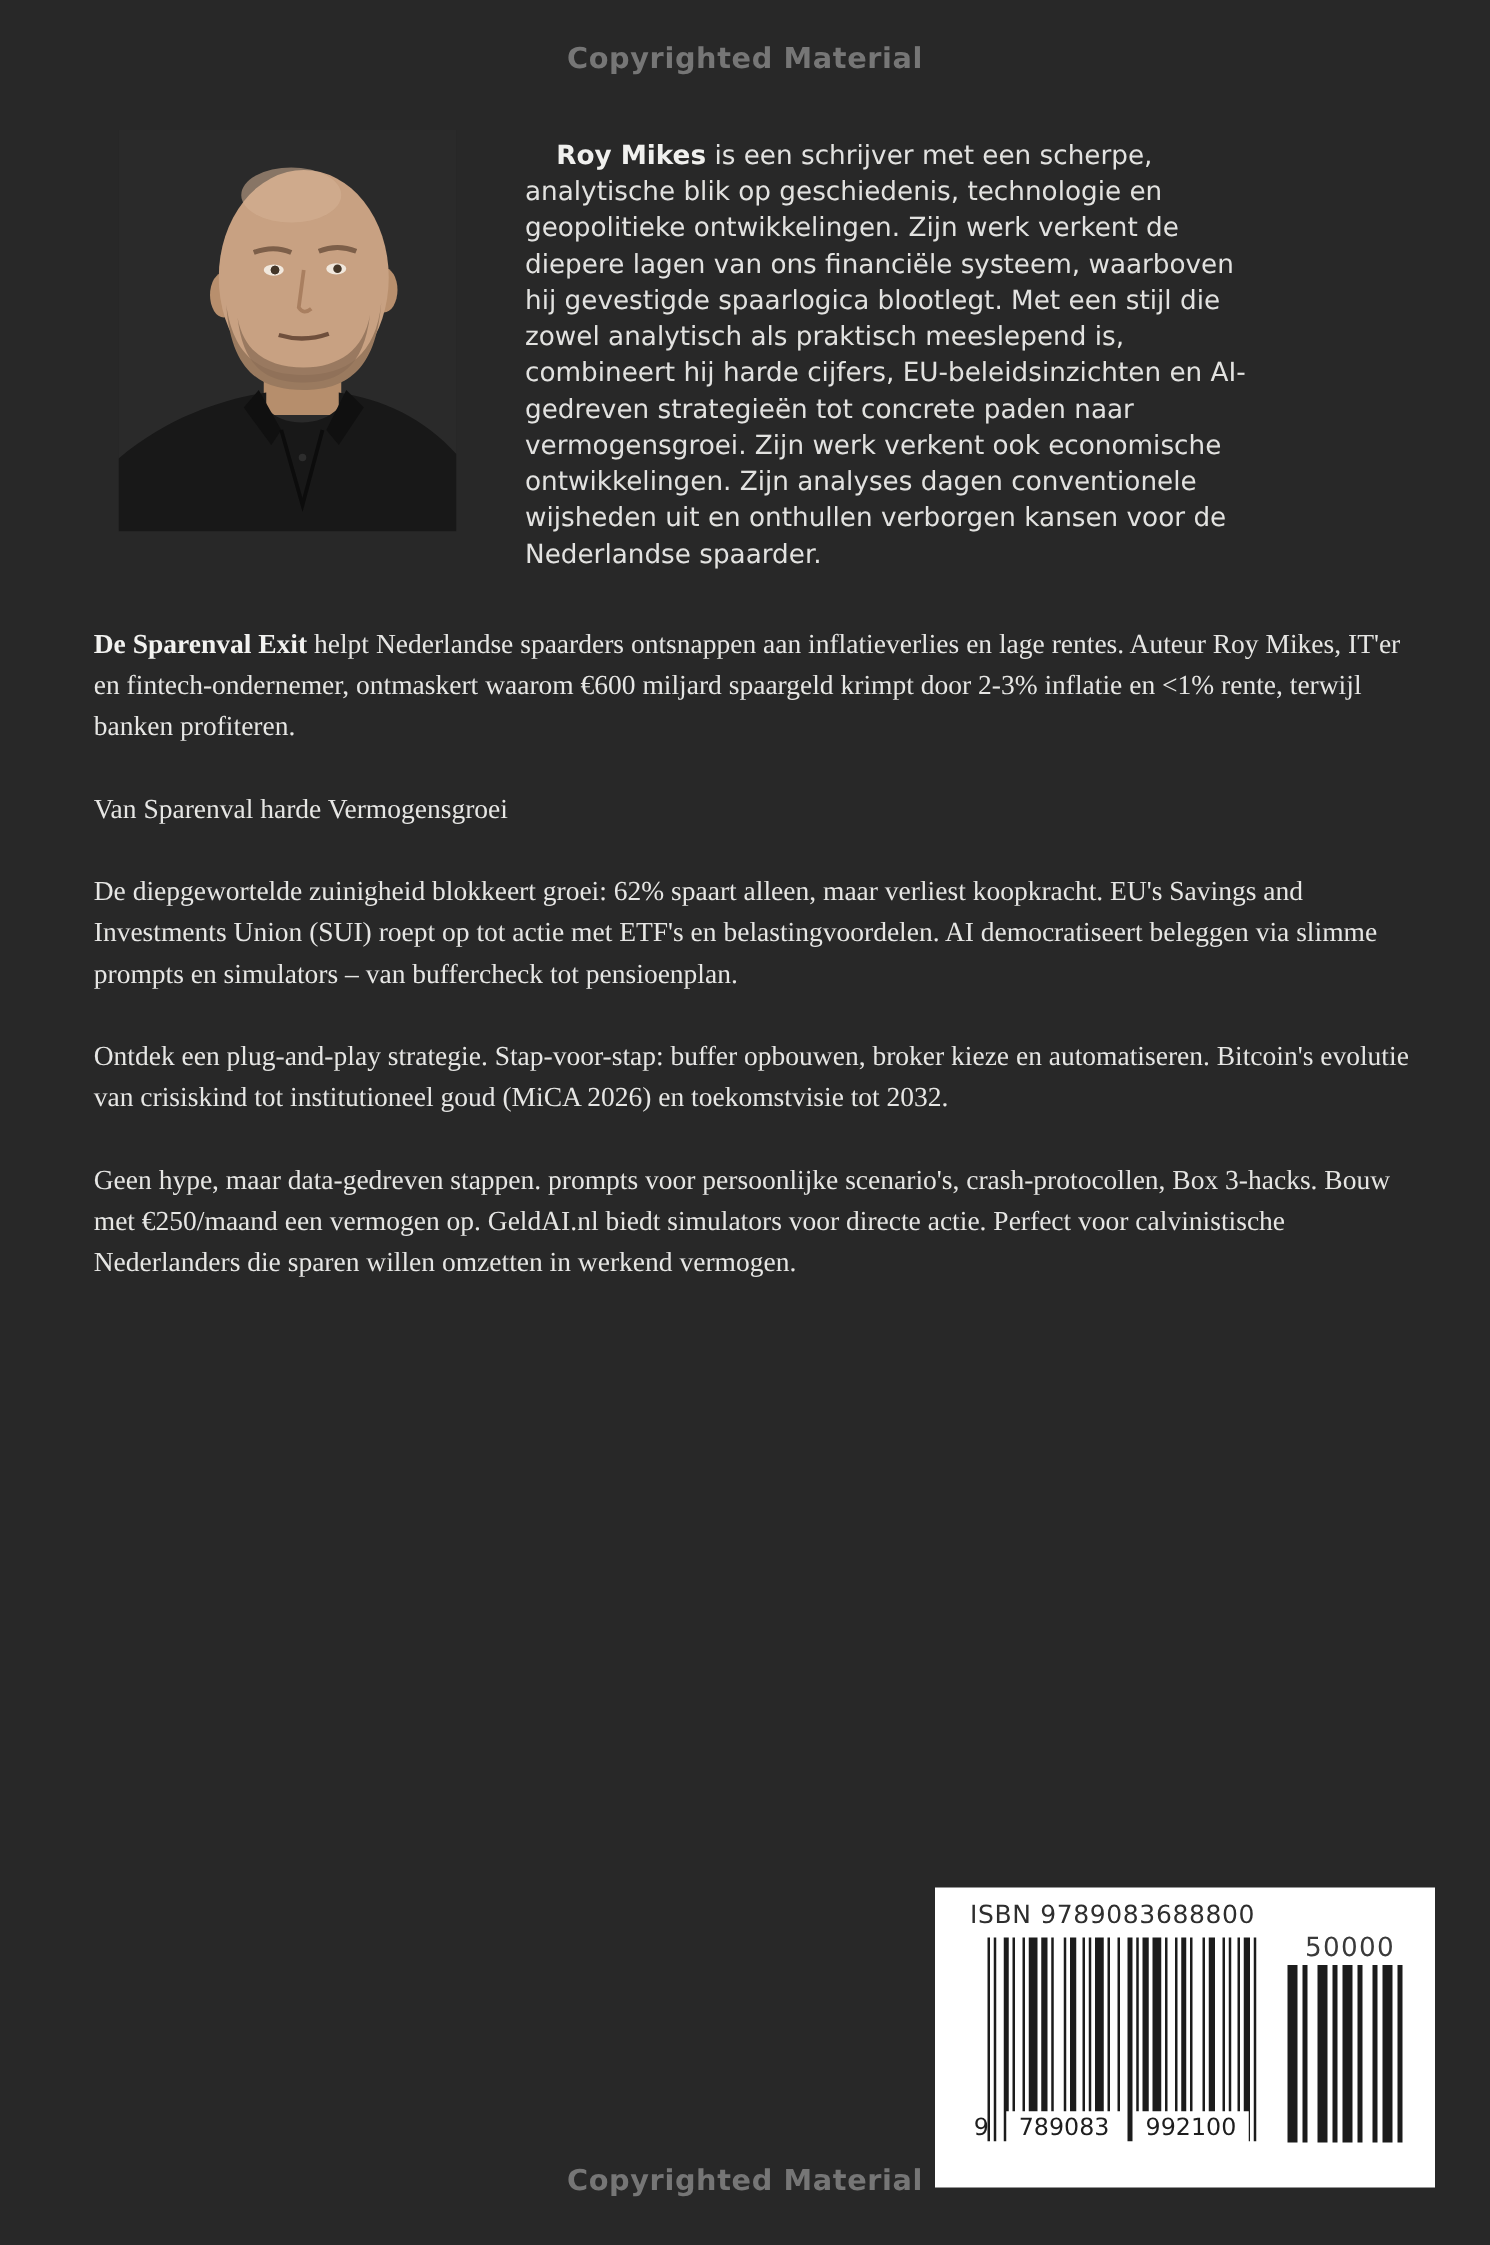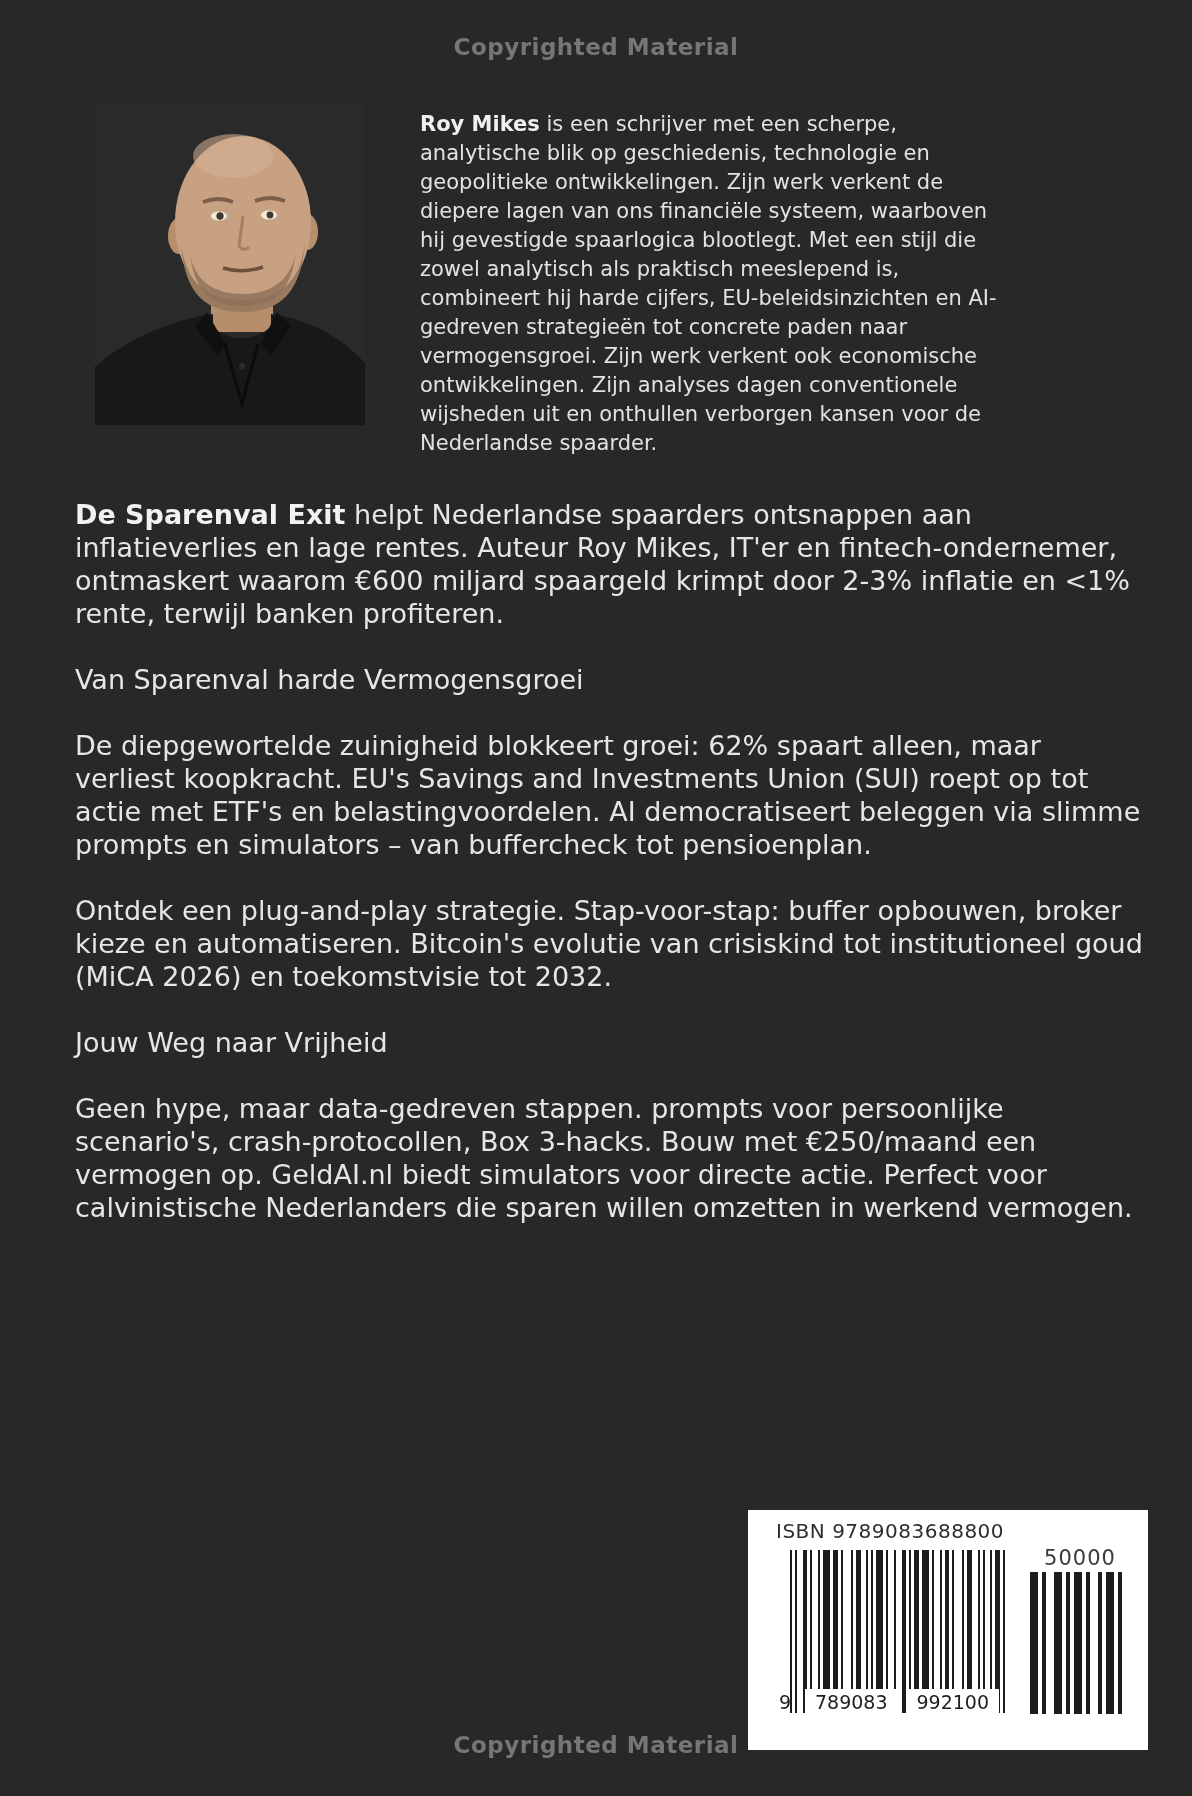--- a/index.html
+++ b/index.html
@@ -27,28 +27,29 @@
     width:270px;height:322px;
   }
   .author-bio{
     position:absolute;
     left:420px;top:110px;
     width:582px;
     color:#e2e2e0;
     font-size:21px;
     line-height:29px;
   }
-  .author-bio b{font-weight:700;color:#f0f0ee;}
+  .author-bio b{font-weight:700;color:#f0f0ee;margin-left:25px;}
   .description{
     position:absolute;
     left:75px;top:498px;
     width:1068px;
     color:#e6e6e4;
-    font-size:27px;
+    font-size:22px;
     line-height:33px;
+    font-family:Liberation Serif, serif;
   }
   .description p{margin:0 0 33px 0;}
   .description b{font-weight:700;color:#f2f2f0;}
   .barcode-box{
     position:absolute;
     left:748px;top:1510px;
     width:400px;height:240px;
     background:#ffffff;
     box-sizing:border-box;
   }
@@ -138,21 +139,20 @@
 
   <div class="author-bio">
     <b>Roy Mikes</b><span> is een schrijver met een scherpe, analytische blik op geschiedenis, technologie en geopolitieke ontwikkelingen. Zijn werk verkent de diepere lagen van ons financiële systeem, waarboven hij gevestigde spaarlogica blootlegt. Met een stijl die zowel analytisch als praktisch meeslepend is, combineert hij harde cijfers, EU-beleidsinzichten en AI-gedreven strategieën tot concrete paden naar vermogensgroei. Zijn werk verkent ook economische ontwikkelingen. Zijn analyses dagen conventionele wijsheden uit en onthullen verborgen kansen voor de Nederlandse spaarder.</span>
   </div>
 
   <div class="description">
     <p><b>De Sparenval Exit</b><span> helpt Nederlandse spaarders ontsnappen aan inflatieverlies en lage rentes. Auteur Roy Mikes, IT'er en fintech-ondernemer, ontmaskert waarom €600 miljard spaargeld krimpt door 2-3% inflatie en &lt;1% rente, terwijl banken profiteren.</span></p>
     <p>Van Sparenval harde Vermogensgroei</p>
     <p>De diepgewortelde zuinigheid blokkeert groei: 62% spaart alleen, maar verliest koopkracht. EU's Savings and Investments Union (SUI) roept op tot actie met ETF's en belastingvoordelen. AI democratiseert beleggen via slimme prompts en simulators – van buffercheck tot pensioenplan.</p>
     <p>Ontdek een plug-and-play strategie. Stap-voor-stap: buffer opbouwen, broker kieze en automatiseren. Bitcoin's evolutie van crisiskind tot institutioneel goud (MiCA 2026) en toekomstvisie tot 2032.</p>
-    <p>Jouw Weg naar Vrijheid</p>
     <p>Geen hype, maar data-gedreven stappen. prompts voor persoonlijke scenario's, crash-protocollen, Box 3-hacks. Bouw met €250/maand een vermogen op. GeldAI.nl biedt simulators voor directe actie. Perfect voor calvinistische Nederlanders die sparen willen omzetten in werkend vermogen.</p>
   </div>
 
   <div class="barcode-box">
     <div class="isbn-label">ISBN 9789083688800</div>
 
     <div class="barcode-main">
       <div class="bars" id="bars-main">
           <div class="bar" style="left: 0px; width: 2.13488px;"></div>
           <div class="bar" style="left: 5.06977px; width: 2.13488px;"></div>

